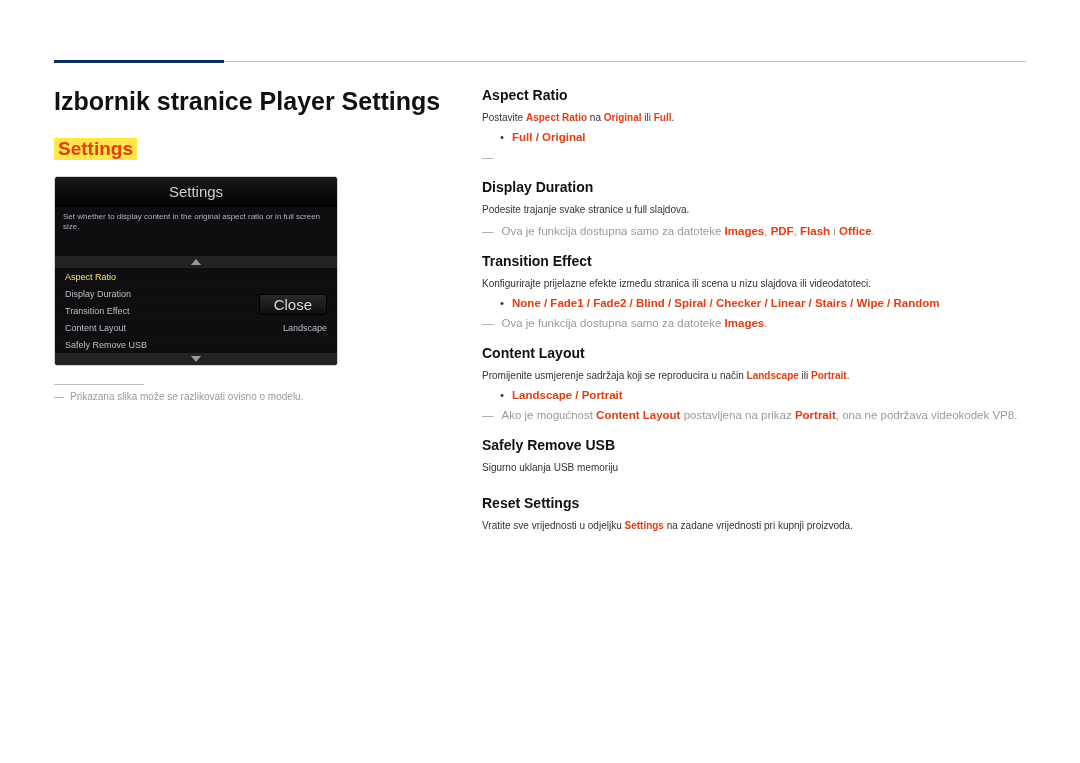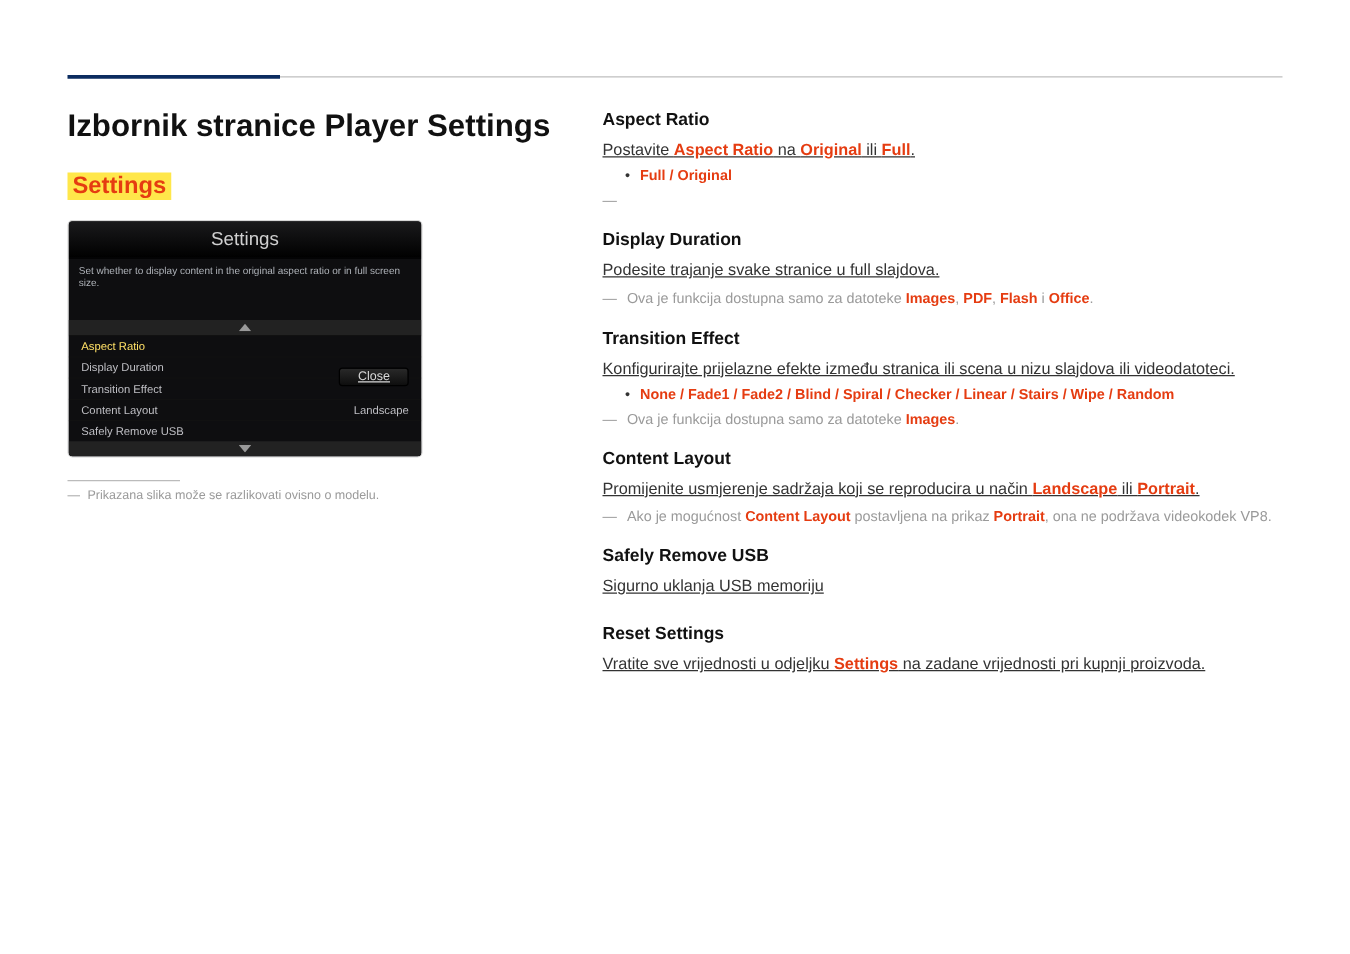--- a/index.html
+++ b/index.html
@@ -21,29 +21,29 @@
   .panel { width: 284px; border: 1px solid #d6d6d6; border-radius: 4px; overflow: hidden; background: #0e0e10; }
   .panel-title { text-align: center; font-size: 15px; color: #cfcfcf; background: linear-gradient(#1a1a1c, #000); padding: 6px 0; border-bottom: 1px solid #000; }
   .panel-desc { font-size: 8px; color: #aeb2b8; padding: 5px 8px 23px 8px; line-height: 1.3; }
   .panel-body { position: relative; background: #0e0e10; }
   .panel-scroll { height: 12px; background: #222; display:flex; align-items:center; justify-content:center; color:#aaa; }
   .panel-scroll svg { width: 10px; height: 6px; }
   .panel-row { display: flex; align-items: center; justify-content: space-between; font-size: 9px; color: #bfbfc4; padding: 3px 10px; border-top: 1px solid #111; }
   .panel-row.selected { color: #ffe066; }
   .panel-list { width: 160px; }
   .panel-close { position: absolute; right: 10px; top: 38px; }
-  .btn-close { background: linear-gradient(#292929,#0e0e0e); border: 1px solid #000; border-radius: 3px; font-size: 10px; color: #d8d8d8; padding: 1px 14px; text-decoration: underline; }
+  .btn-close { background: linear-gradient(#292929,#0e0e0e); border: 1px solid #000; border-radius: 3px; font-size: 15px; color: #d8d8d8; padding: 1px 14px; }
 
   .footnote-sep { width: 90px; height: 1px; background: #bbb; margin: 18px 0 6px 0; }
   .footnote-prefix { font-size: 10px; color: #9a9a9a; display:flex; gap:6px; }
   .footnote-prefix .dash { color: #9a9a9a; }
 
   
   .h3 { font-size: 14px; font-weight: 700; color: #111; margin: 0 0 8px 0; }
-  .p  { font-size: 13px; color: #333; margin: 0 0 6px 0; line-height: 1.4; text-decoration: underline; }
+  .p  { font-size: 10px; color: #333; margin: 0 0 6px 0; line-height: 1.4; }
   .em { color: #e53c11; font-weight: 600; }
   .bullet { font-size: 11.5px; margin: 0 0 6px 18px; color: #333; }
   .bullet::before { content: "•"; margin-right: 8px; color: #333; }
   .note { font-size: 11.5px; color: #9a9a9a; margin: 0 0 14px 0; display:flex; gap:8px; line-height:1.4; }
   .note .dash { color: #9a9a9a; flex-shrink:0; }
 </style>
 </head>
 <body>
 
 <div class="topbar">
@@ -132,20 +132,21 @@
       <span class="dash">―</span>
       <span>
         <span>Ova je funkcija dostupna samo za datoteke </span><span class="em">Images</span><span>.</span>
       </span>
     </div>
 
     <div class="h3">Content Layout</div>
     <div class="p">
       <span>Promijenite usmjerenje sadržaja koji se reproducira u način </span><span class="em">Landscape</span><span> ili </span><span class="em">Portrait</span><span>.</span>
     </div>
+    <div class="bullet"><span class="em">Landscape / Portrait</span></div>
     <div class="note">
       <span class="dash">―</span>
       <span>
         <span>Ako je mogućnost </span><span class="em">Content Layout</span><span> postavljena na prikaz </span><span class="em">Portrait</span><span>, ona ne podržava videokodek VP8.</span>
       </span>
     </div>
 
     <div class="h3">Safely Remove USB</div>
     <div class="p" style="margin-bottom:20px;">Sigurno uklanja USB memoriju</div>
 

